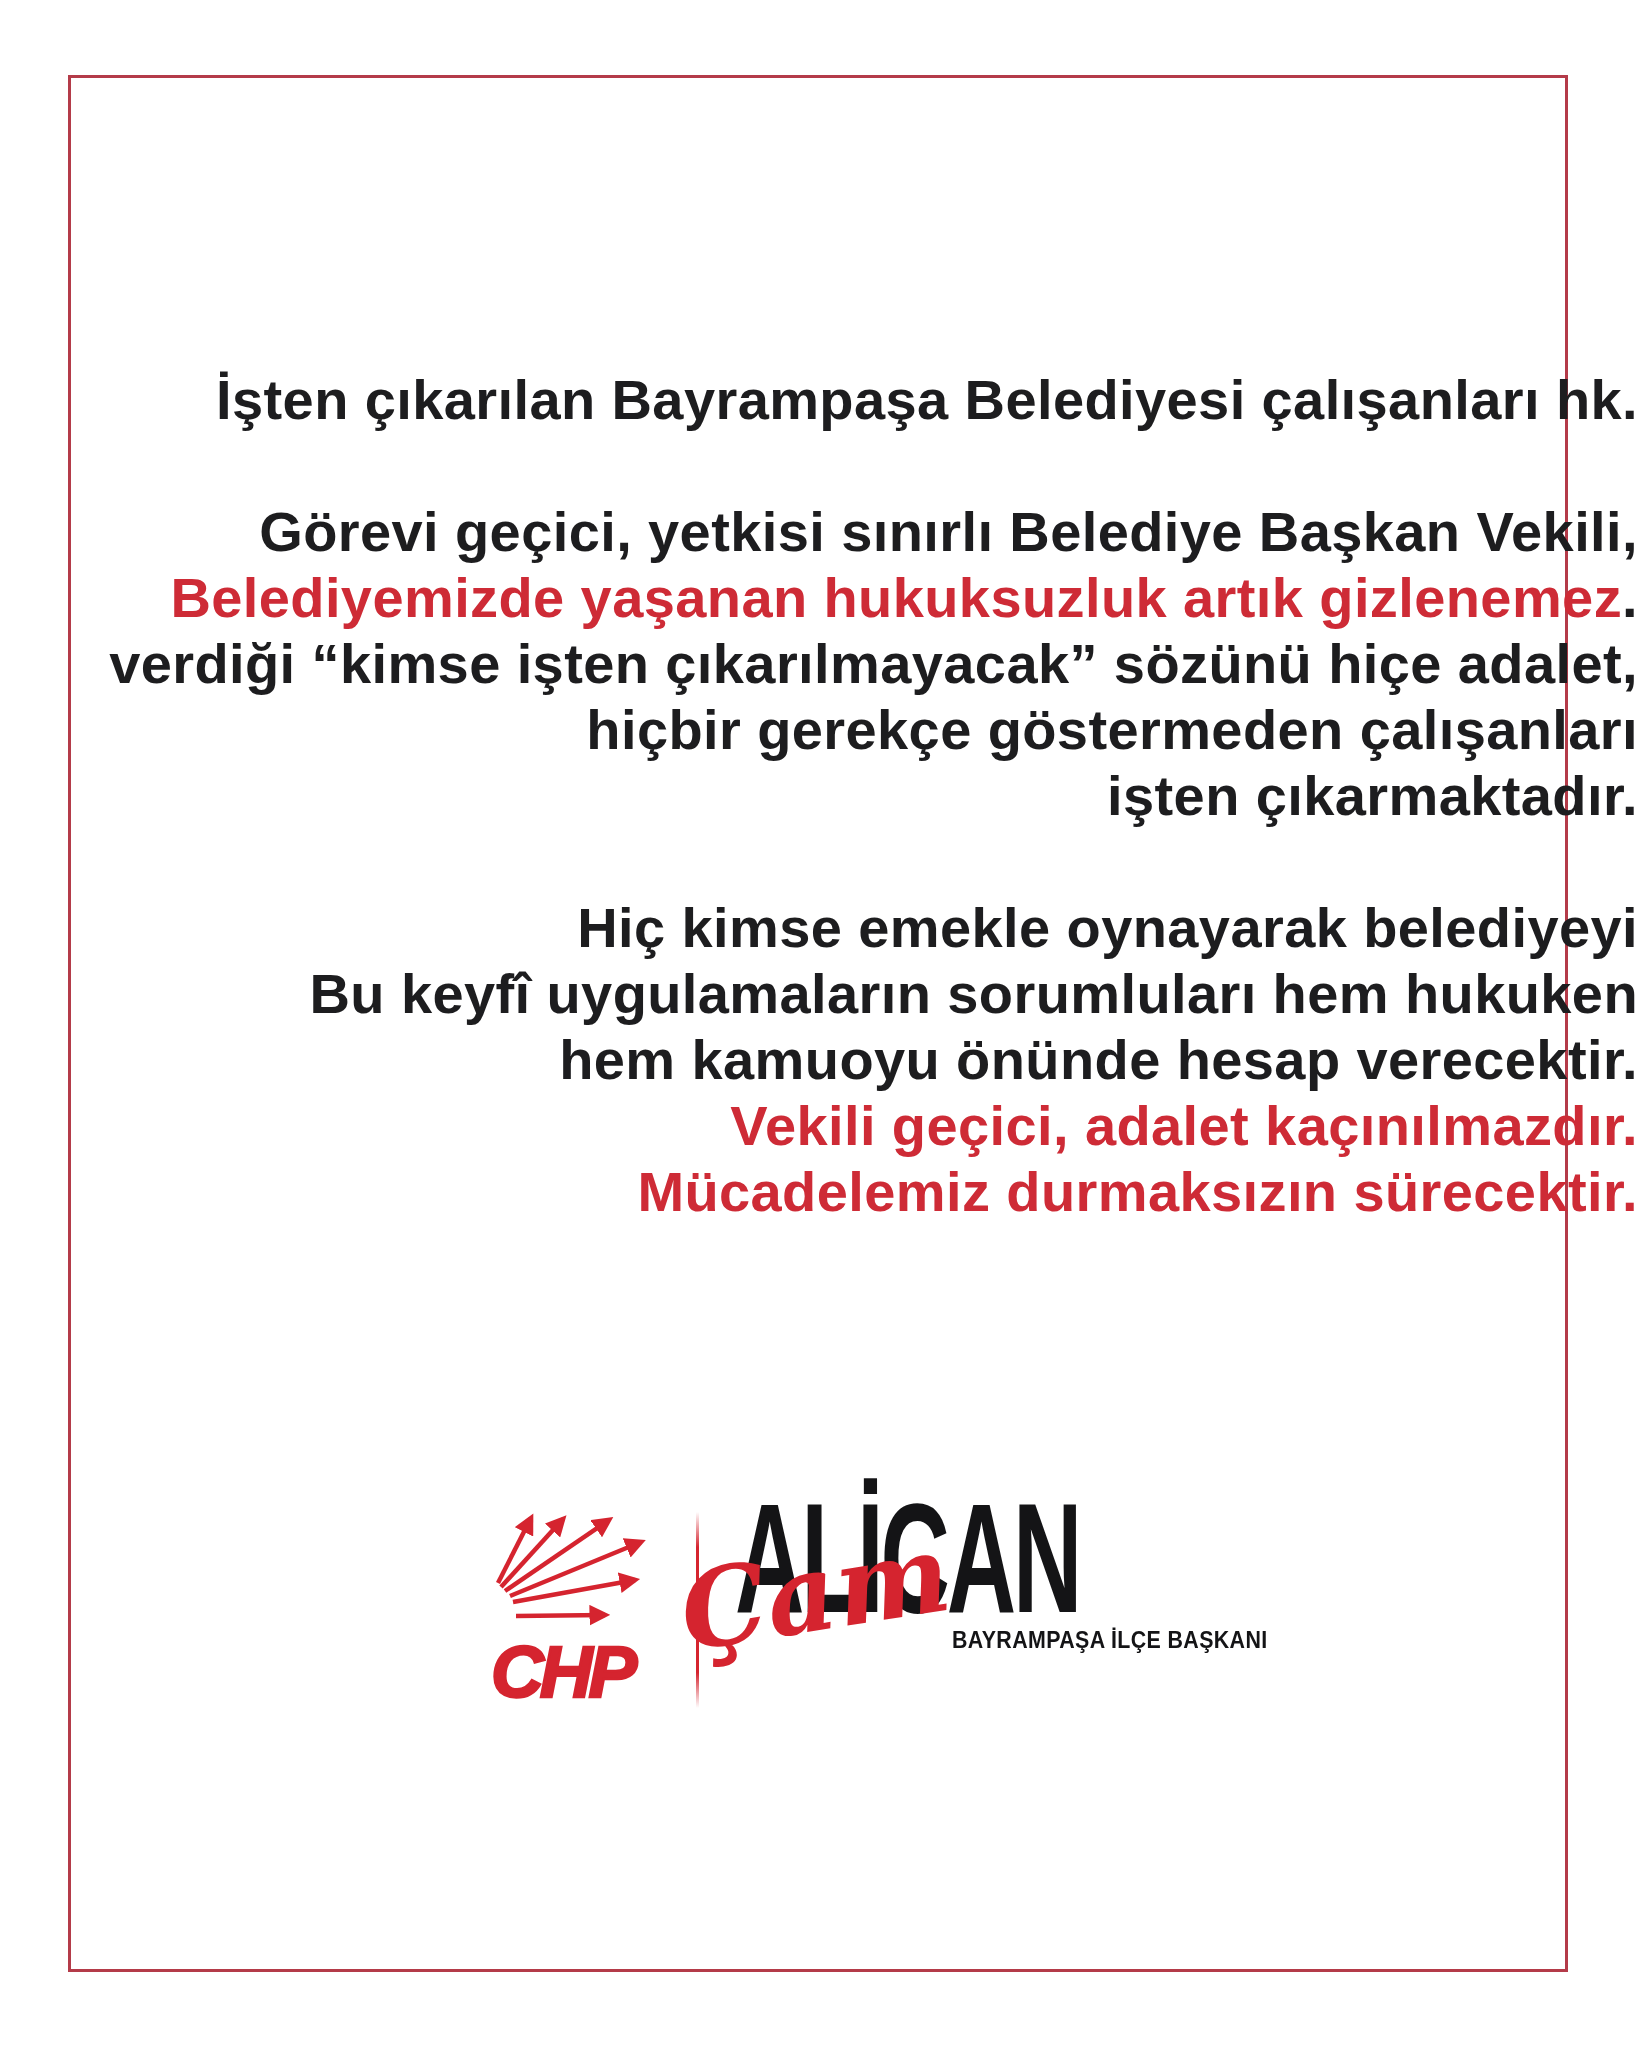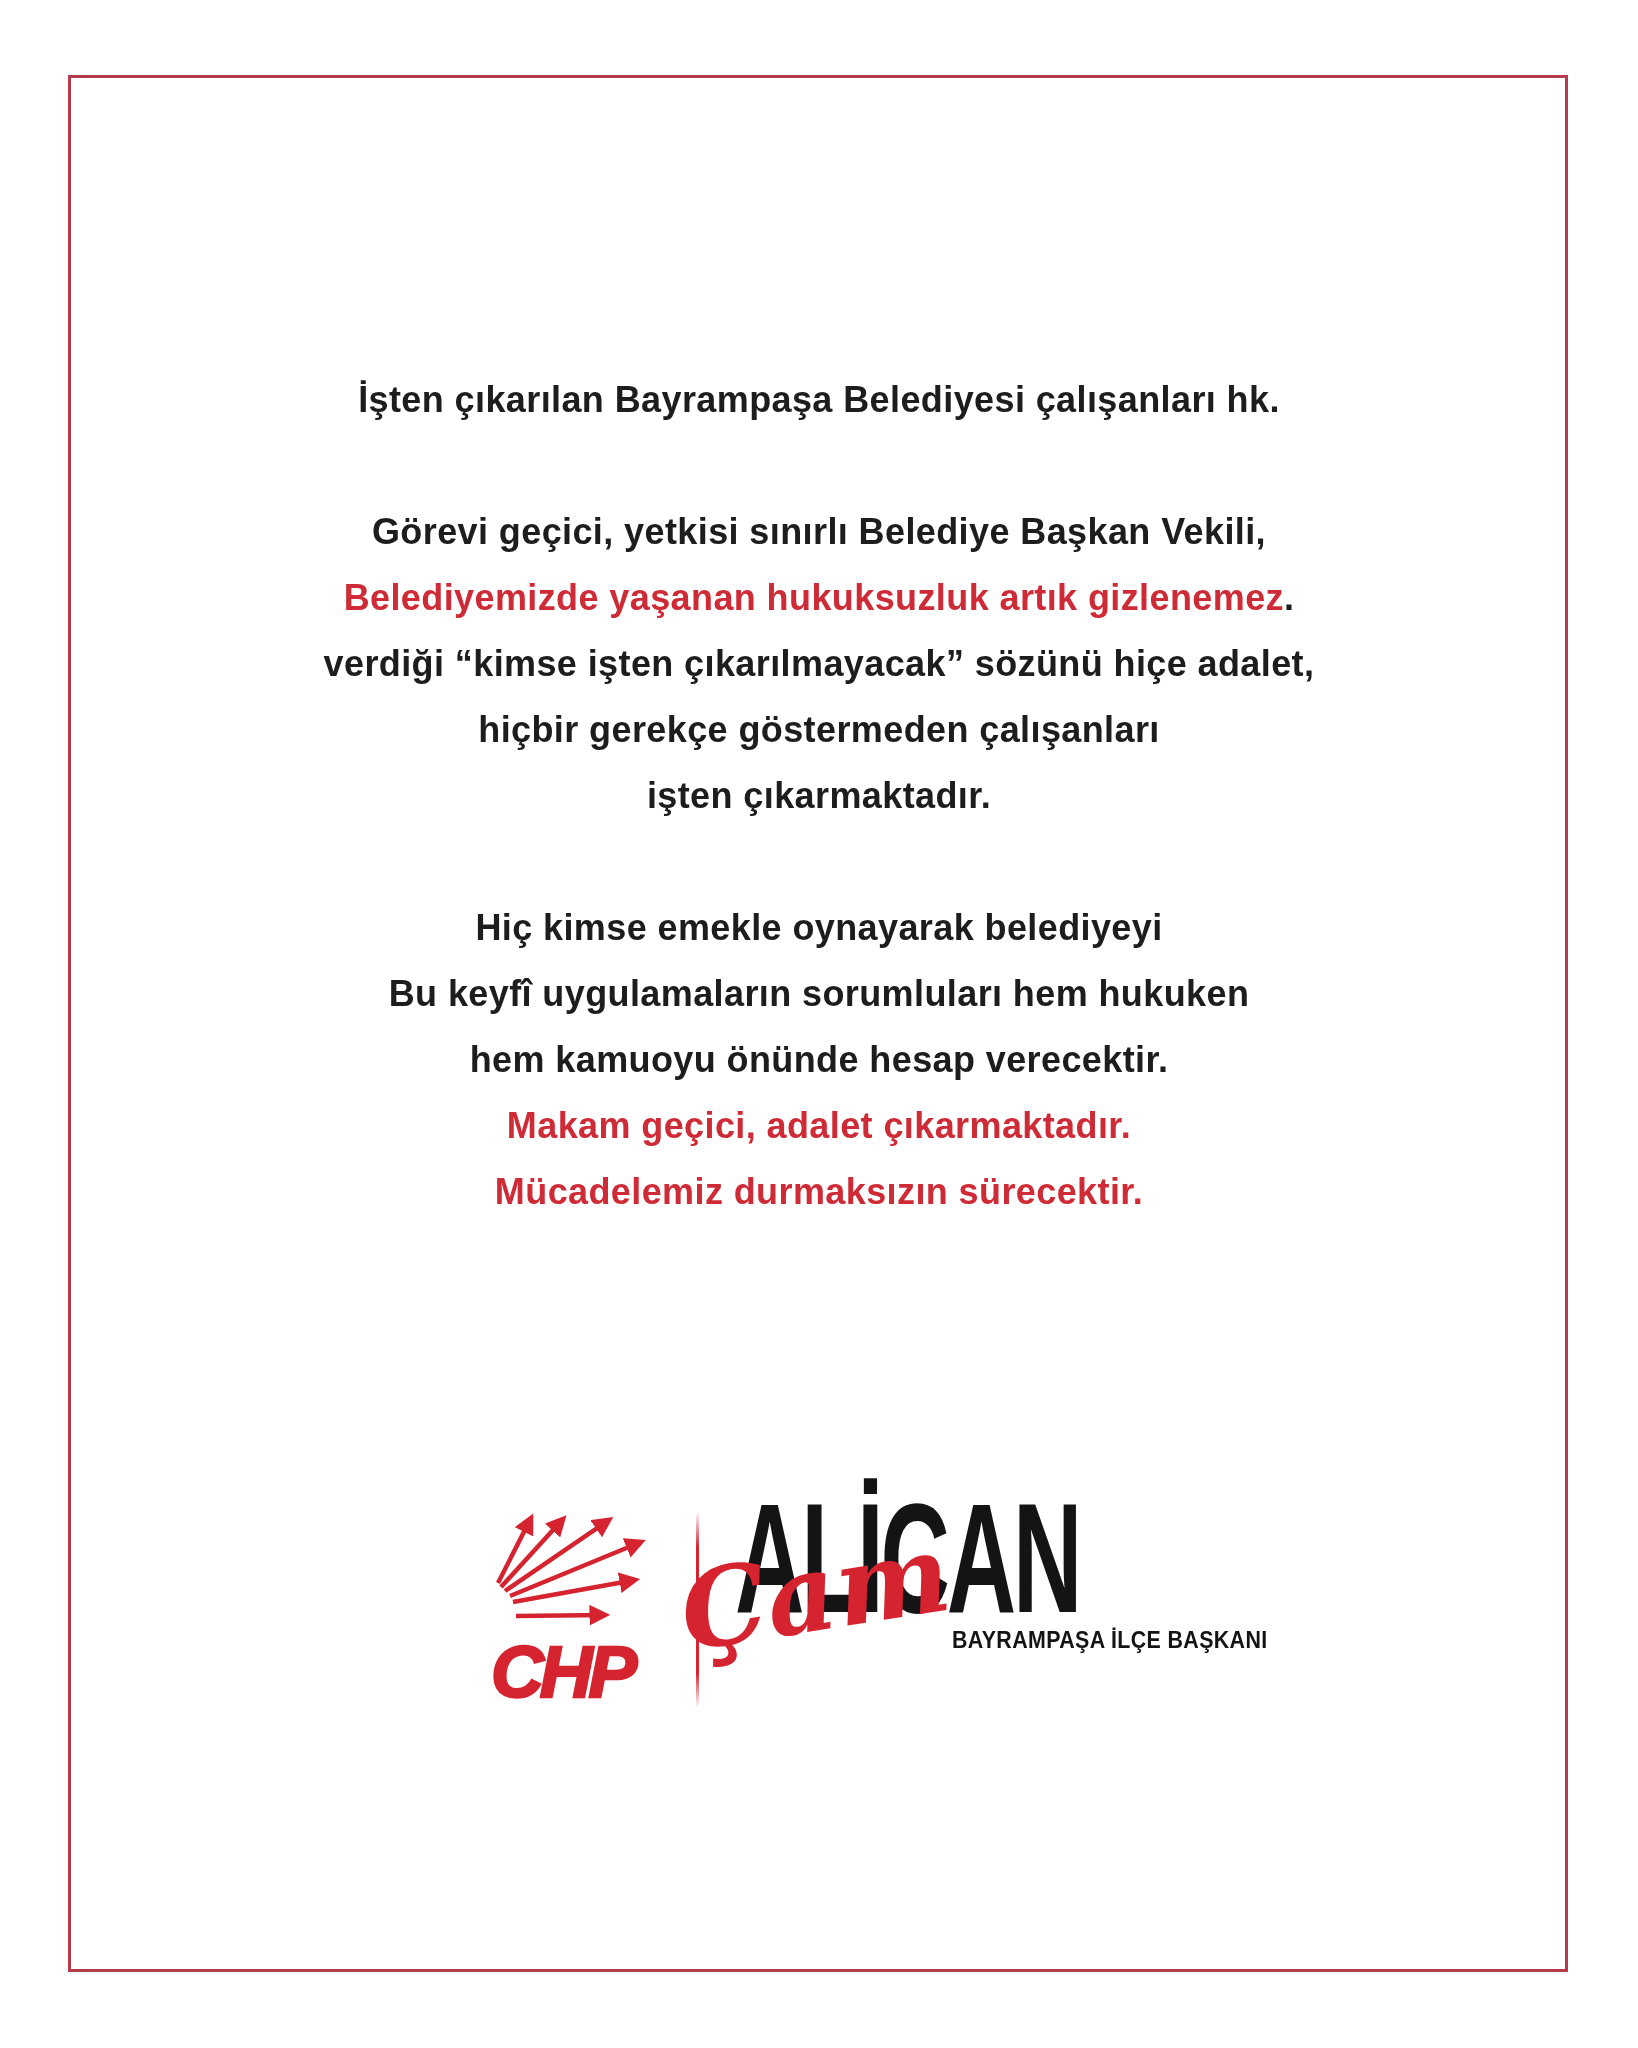--- a/index.html
+++ b/index.html
@@ -27,22 +27,22 @@
     height: 1897px;
     border: 3px solid var(--border-red);
     box-sizing: border-box;
   }
 
   .text-block {
     position: absolute;
     left: 0;
     right: 0;
     top: 367px;
-    text-align: center;
-    font-size: 36px;
+    text-align: right;
+    font-size: 56px;
     line-height: 66px;
     font-weight: bold;
     letter-spacing: 0.4px;
     color: var(--ink);
   }
   .line { white-space: nowrap; }
   .blank-line { height: 66px; }
   .red { color: var(--text-red); }
 
   
@@ -128,21 +128,21 @@
   <div class="blank-line"></div>
   <div class="line">Görevi geçici, yetkisi sınırlı Belediye Başkan Vekili,</div>
   <div class="line"><span class="red">Belediyemizde yaşanan hukuksuzluk artık gizlenemez</span><span>.</span></div>
   <div class="line">verdiği “kimse işten çıkarılmayacak” sözünü hiçe adalet,</div>
   <div class="line">hiçbir gerekçe göstermeden çalışanları</div>
   <div class="line">işten çıkarmaktadır.</div>
   <div class="blank-line"></div>
   <div class="line">Hiç kimse emekle oynayarak belediyeyi</div>
   <div class="line">Bu keyfî uygulamaların sorumluları hem hukuken</div>
   <div class="line">hem kamuoyu önünde hesap verecektir.</div>
-  <div class="line red">Makam geçici, adalet çıkarmaktadır.</div>
+  <div class="line red">Vekili geçici, adalet kaçınılmazdır.</div>
   <div class="line red">Mücadelemiz durmaksızın sürecektir.</div>
 </div>
 
 <div class="logo-row">
 
   <svg class="chp-logo" viewBox="0 0 175 200">
     <defs>
       <marker id="ah" viewBox="0 0 10 10" refX="7.5" refY="5" markerWidth="4.6" markerHeight="4.6" orient="auto">
         <path d="M0,0 L10,5 L0,10 z" fill="#d5242f"></path>
       </marker>

